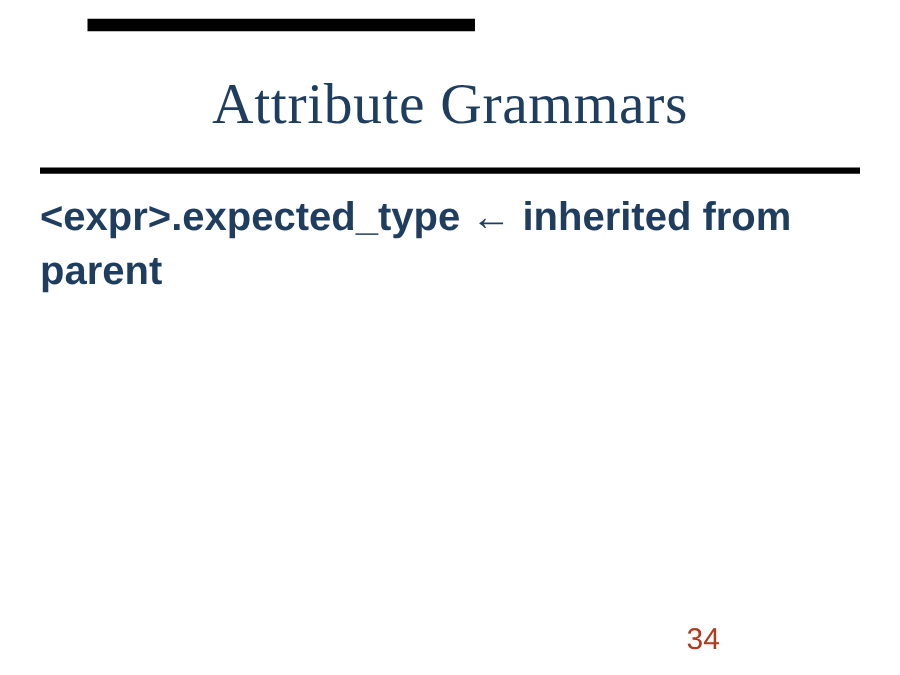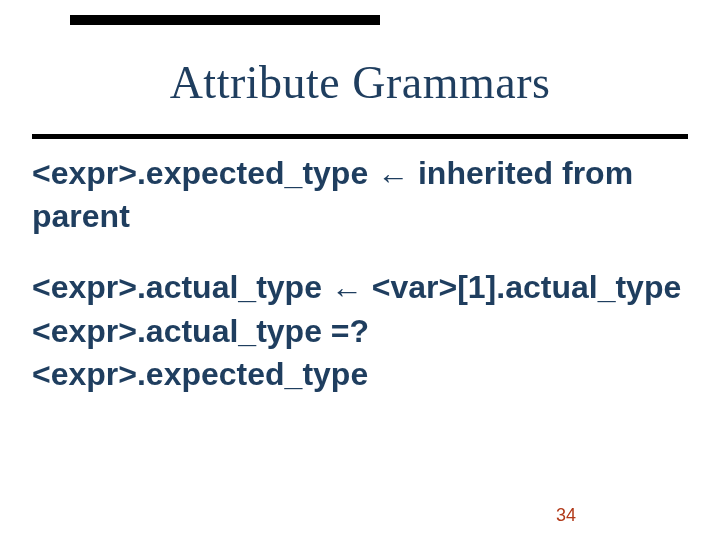--- a/index.html
+++ b/index.html
@@ -56,40 +56,36 @@
     font-size: 32px;
     line-height: 1.35;
   }
   .block {
     margin-bottom: 28px;
   }
   .page-num {
     position: absolute;
     right: 20px;
     bottom: 14px;
-    font-size: 18px;
+    font-size: 24px;
     color: #b23a1a;
     font-family: Arial, Helvetica, sans-serif;
   }
 </style>
 </head>
 <body>
 
 <div class="slide">
 
   <div class="rule-top"></div>
 
   <div class="title">Attribute Grammars</div>
 
   <div class="rule-bottom"></div>
 
   <div class="body">
     <div class="block">
       <div>&lt;expr&gt;.expected_type ← inherited from parent</div>
     </div>
-    <div class="block">
-      <div>&lt;expr&gt;.actual_type ← &lt;var&gt;[1].actual_type</div>
-      <div>&lt;expr&gt;.actual_type =? &lt;expr&gt;.expected_type</div>
-    </div>
   </div>
 
   <div class="page-num">34</div>
 </div>
 
 </body></html>

